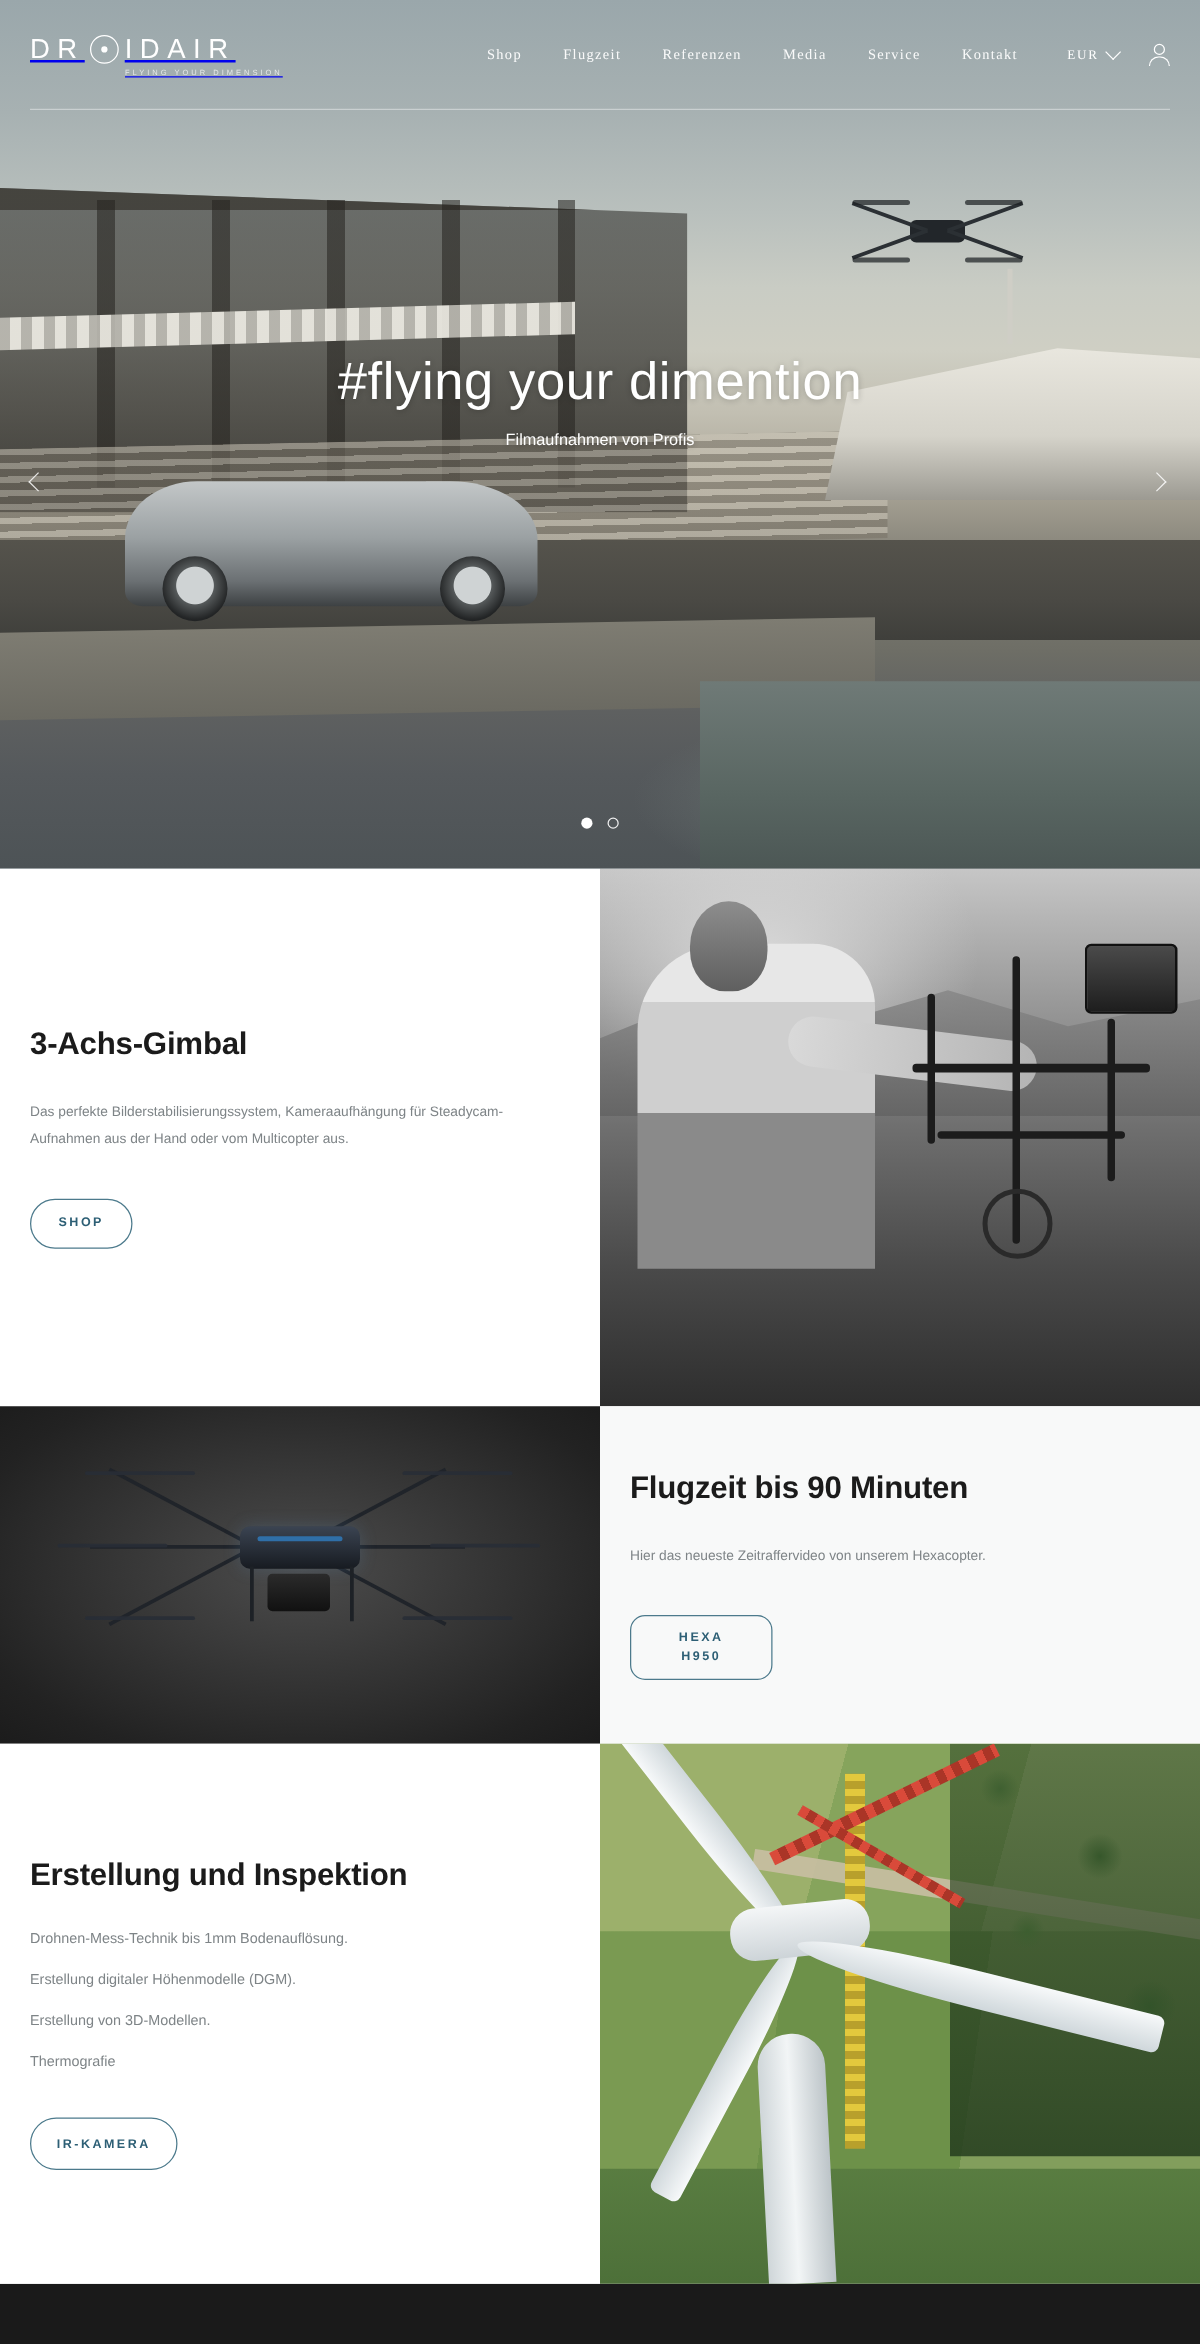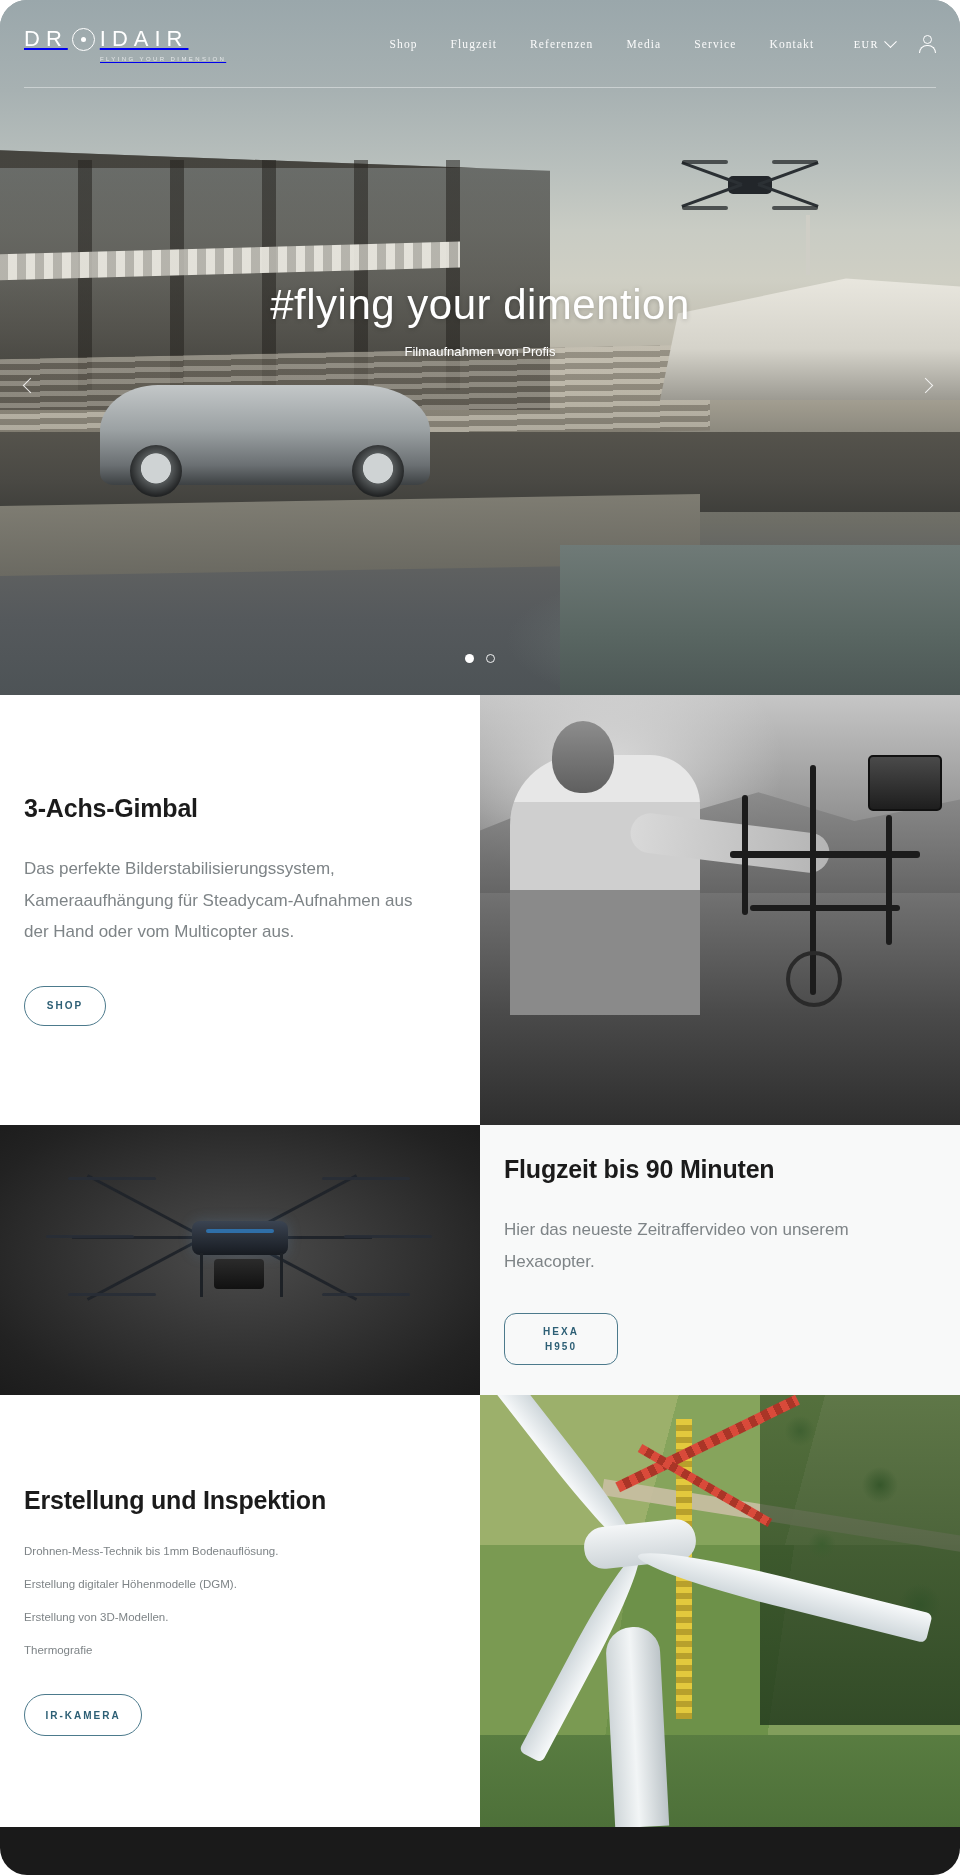--- a/index.html
+++ b/index.html
@@ -11,21 +11,20 @@
     overflow: hidden;
     font-family: "Liberation Sans", sans-serif;
     background: #ffffff;
   }
 
   #page {
     position: relative;
     width: 960px;
     height: 1875px;
     overflow: hidden;
-    border-radius: 27px;
   }
 
   
   .hero {
     position: relative;
     width: 960px;
     height: 695px;
     overflow: hidden;
     background: #8d9a9e;
   }
@@ -311,21 +310,21 @@
   .cell.text.light { background: #f8f9f9; }
 
   .sec-title {
     font-size: 25px;
     font-weight: 700;
     color: #1b1b1b;
     letter-spacing: -0.2px;
     margin-bottom: 30px;
   }
   .sec-body {
-    font-size: 17px;
+    font-size: 11px;
     line-height: 1.85;
     color: #7e8487;
     max-width: 390px;
   }
   .sec-list { list-style: none; }
   .sec-list li {
     font-size: 11.5px;
     color: #7e8487;
     margin-bottom: 21px;
   }

